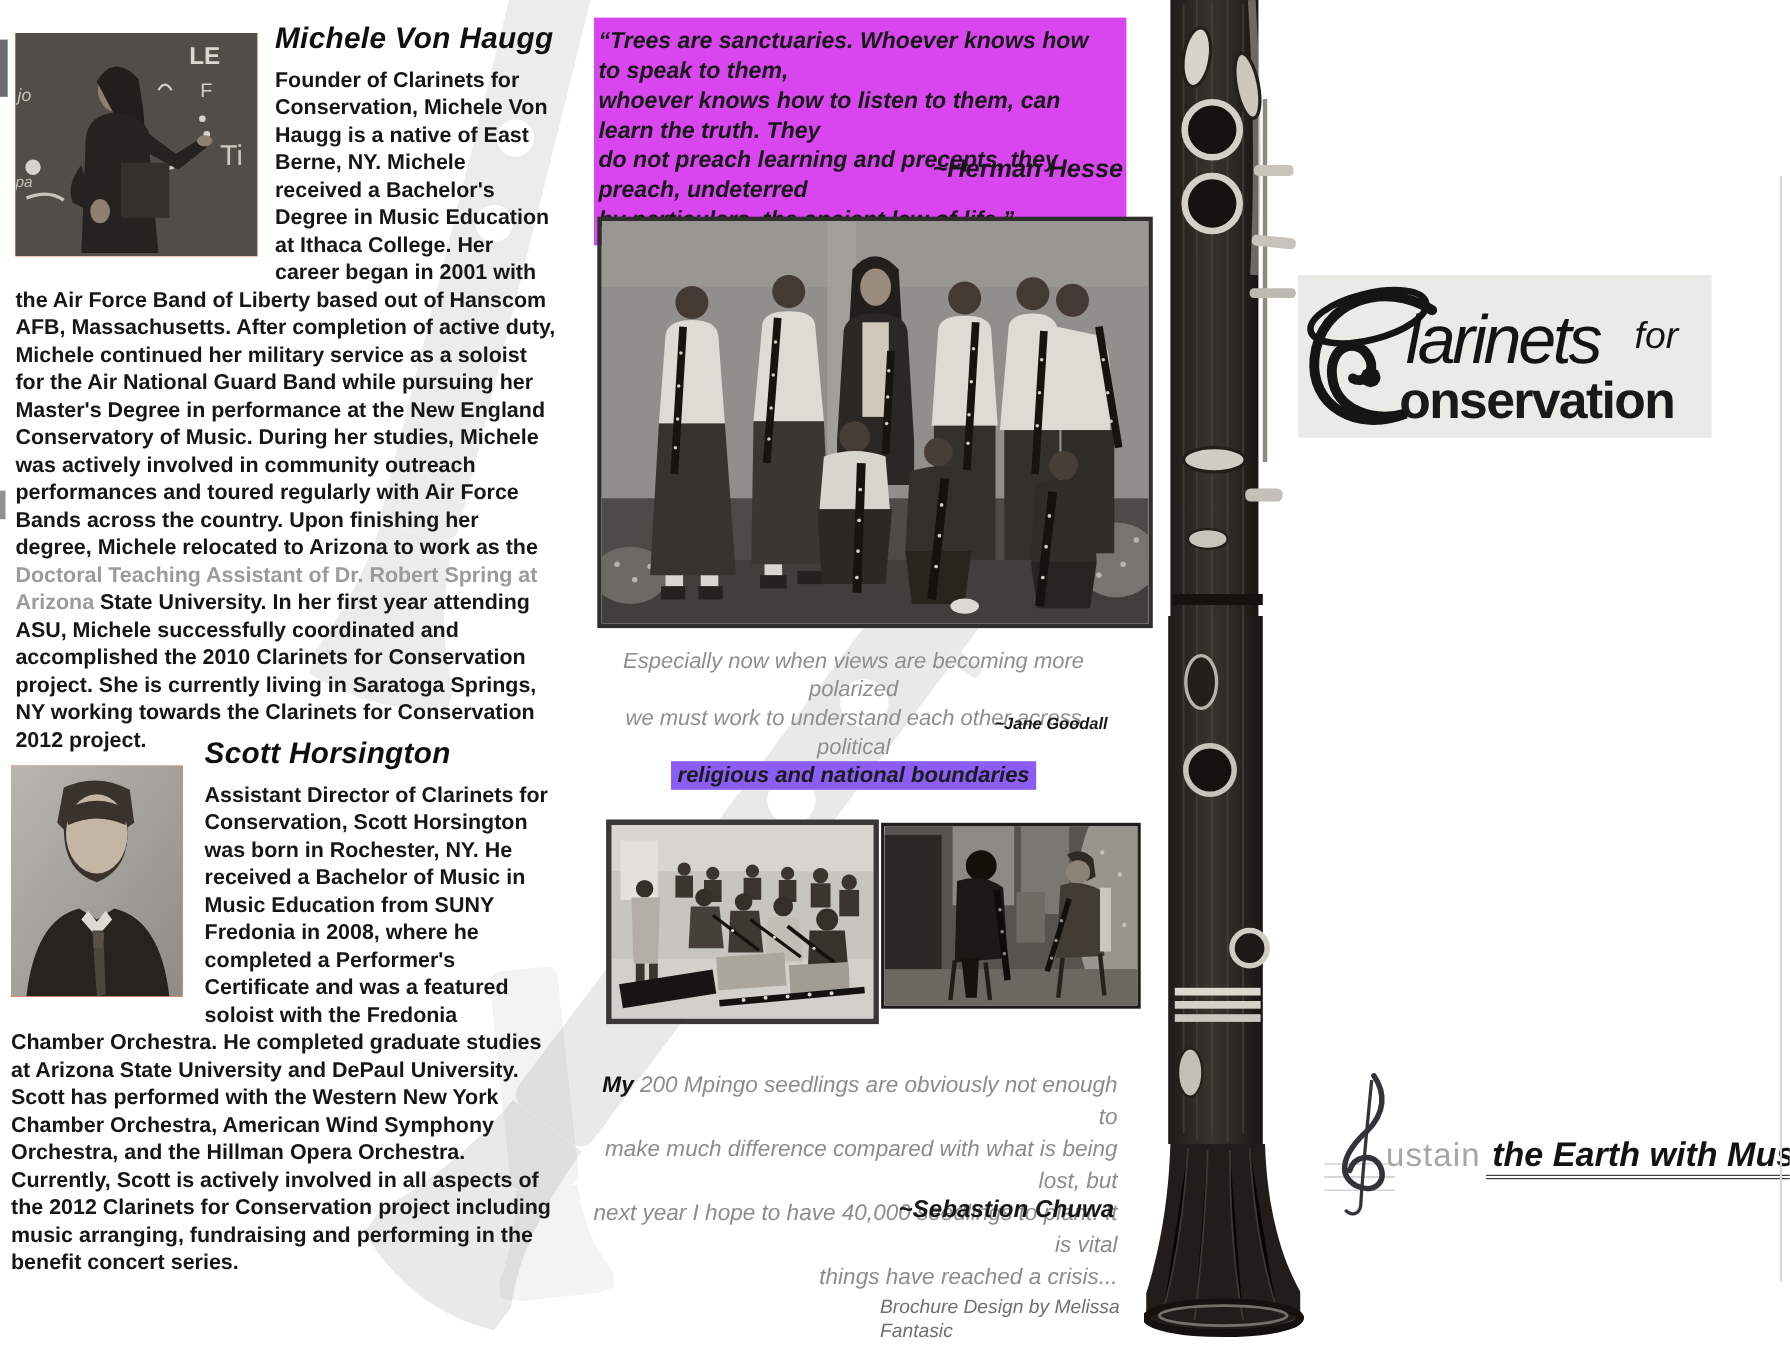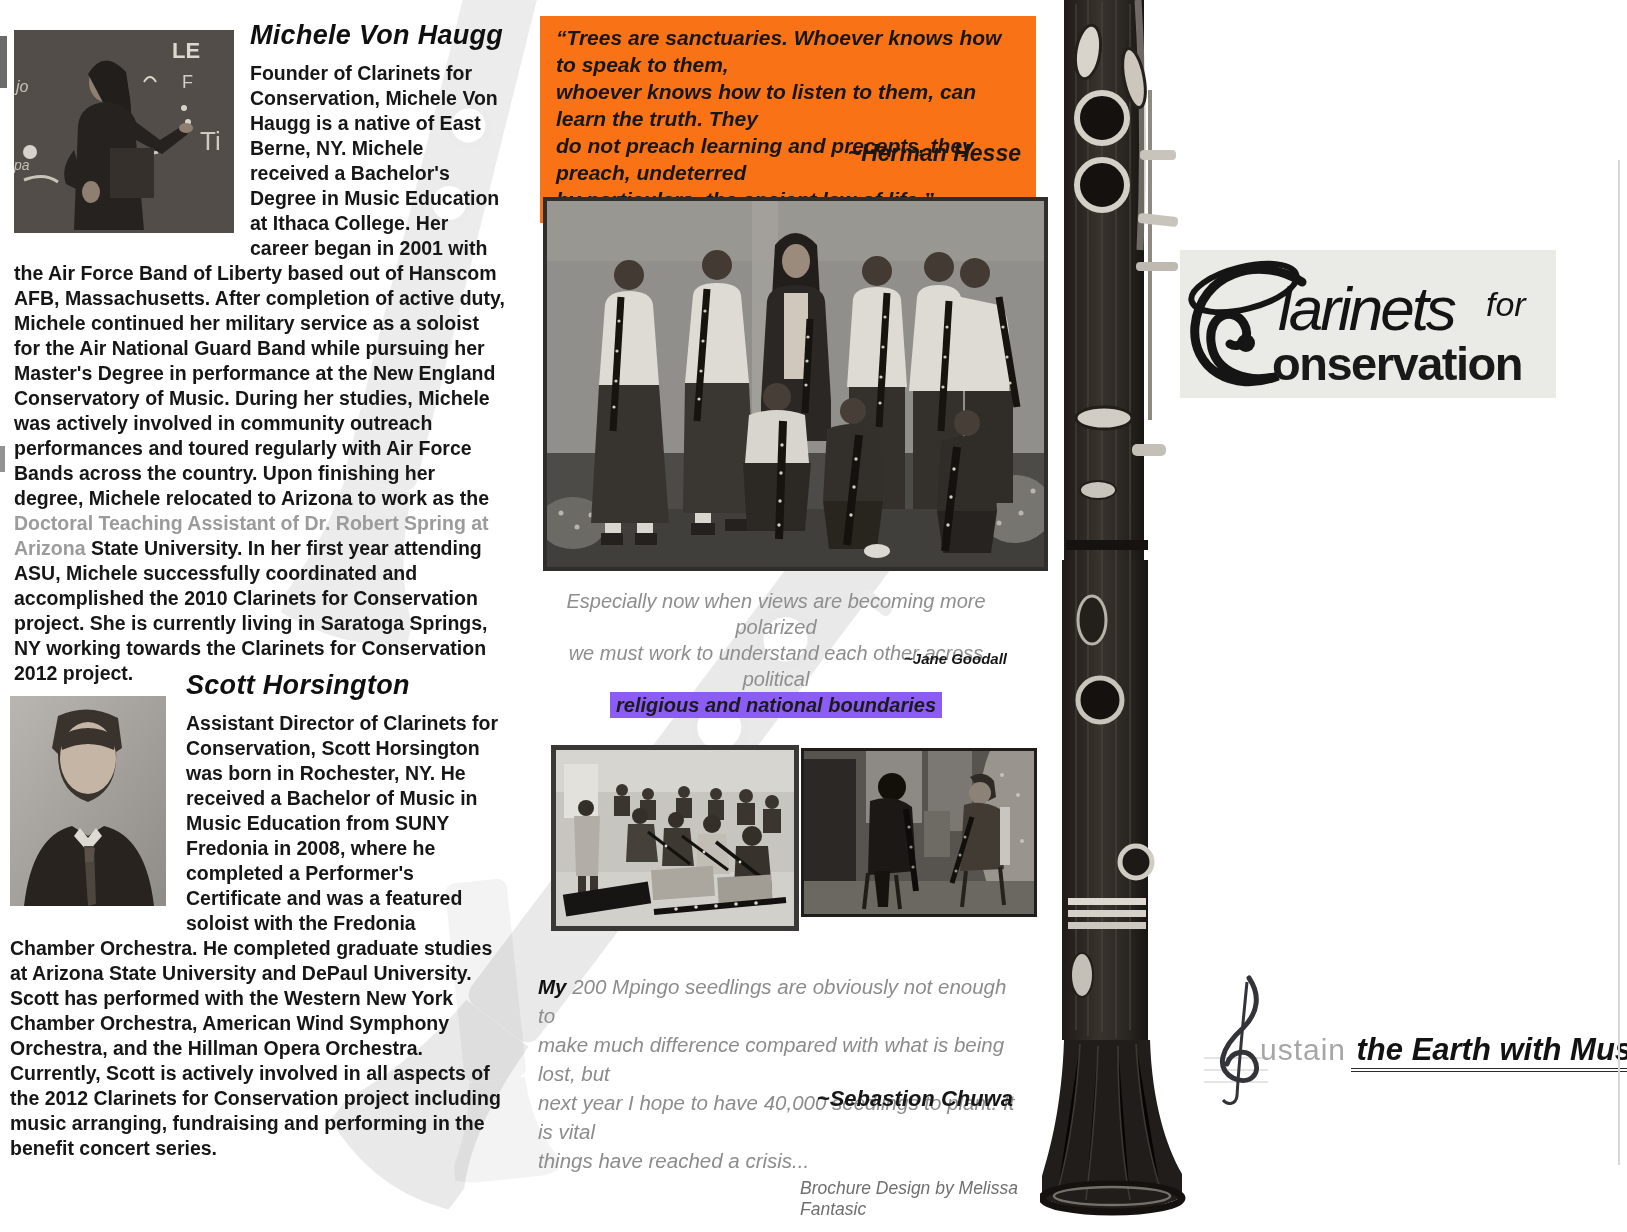--- a/index.html
+++ b/index.html
@@ -14,32 +14,32 @@
   .bio-1{left:14px;top:20px;}
   .bio-2{left:10px;top:662px;}
   .bio-photo{float:left;background:#c2410c;}
   .bio-photo.m{width:220px;height:203px;margin:10px 16px 10px 0;}
   .bio-photo.s{width:156px;height:210px;margin:34px 20px 8px 0;}
   .bio-heading{margin:0 0 10px 0;font-size:27px;font-weight:bold;letter-spacing:.3px;color:#0f0f0f;font-style:italic;}
   .bio-text{font-size:19.5px;line-height:25px;font-weight:bold;color:#161616;text-align:left;}
   .faded-line{color:#9b9b9b;}
   
   .quote{font-style:italic;}
-  .hesse-block{left:540px;top:16px;width:468px;background:#f97316;padding:8px 12px 10px 16px;
+  .hesse-block{left:540px;top:16px;width:468px;background:#d946ef;padding:8px 12px 10px 4px;
     font-size:21px;line-height:27px;font-weight:600;color:#171717;}
   .hesse-attrib{left:559px;top:140px;width:462px;text-align:right;font-size:23px;font-weight:bold;color:#171717;}
   .photo-frame{position:absolute;overflow:hidden;}
   .group-photo{left:543px;top:197px;width:497px;height:366px;border:4px solid #2f2e2c;}
   .classroom-photo{left:551px;top:745px;width:238px;height:176px;border:5px solid #393836;}
   .duet-photo{left:801px;top:748px;width:230px;height:163px;border:3px solid #1e1d1b;}
   .goodall-block{left:545px;top:588px;width:462px;text-align:center;font-size:20px;line-height:26px;}
   .goodall-light{color:#8e8e8e;}
   .goodall-dark{font-weight:bold;color:#1b1b1b;background:#8b5cf6;display:inline-block;padding:0 6px;text-align:center;}
   .goodall-attrib{left:545px;top:650px;width:462px;text-align:right;font-size:15px;font-weight:bold;color:#171717;}
-  .chuwa-block{left:538px;top:972px;width:478px;text-align:left;font-size:20.5px;line-height:29px;color:#8c8c8c;}
+  .chuwa-block{left:538px;top:972px;width:478px;text-align:right;font-size:20.5px;line-height:29px;color:#8c8c8c;}
   .q-bold{color:#111111;font-weight:bold;}
   .chuwa-attrib{left:545px;top:1086px;width:468px;text-align:right;font-size:22px;font-weight:bold;color:#171717;}
   .credit{left:800px;top:1178px;width:260px;font-size:17.5px;color:#6f6f6f;font-style:italic;}
   
   .fold-clarinet{left:1040px;top:0px;width:150px;height:1232px;}
   
   .logo-block{left:1180px;top:250px;width:376px;height:148px;background:#eaeae6;}
   .tagline-block{left:1202px;top:966px;width:370px;height:150px;}
   .tagline-text{position:absolute;left:58px;top:66px;white-space:nowrap;}
   .tagline-light{font-size:30px;color:#a6a6a6;letter-spacing:1px;}

